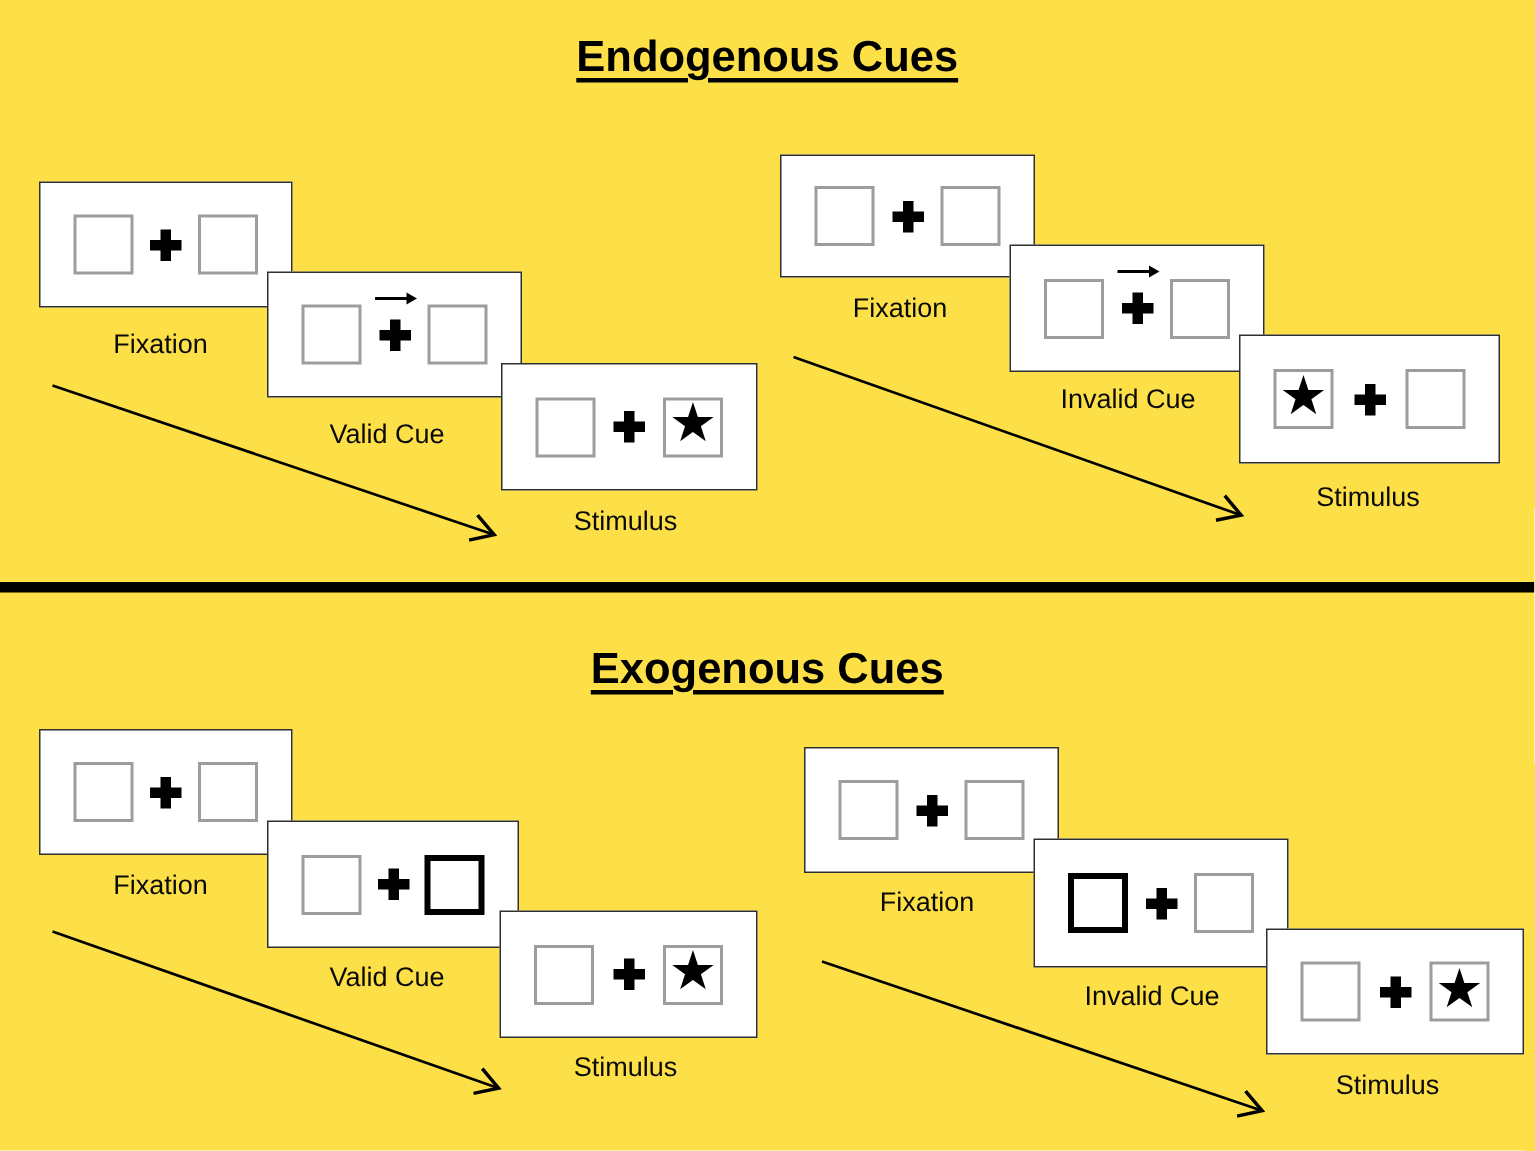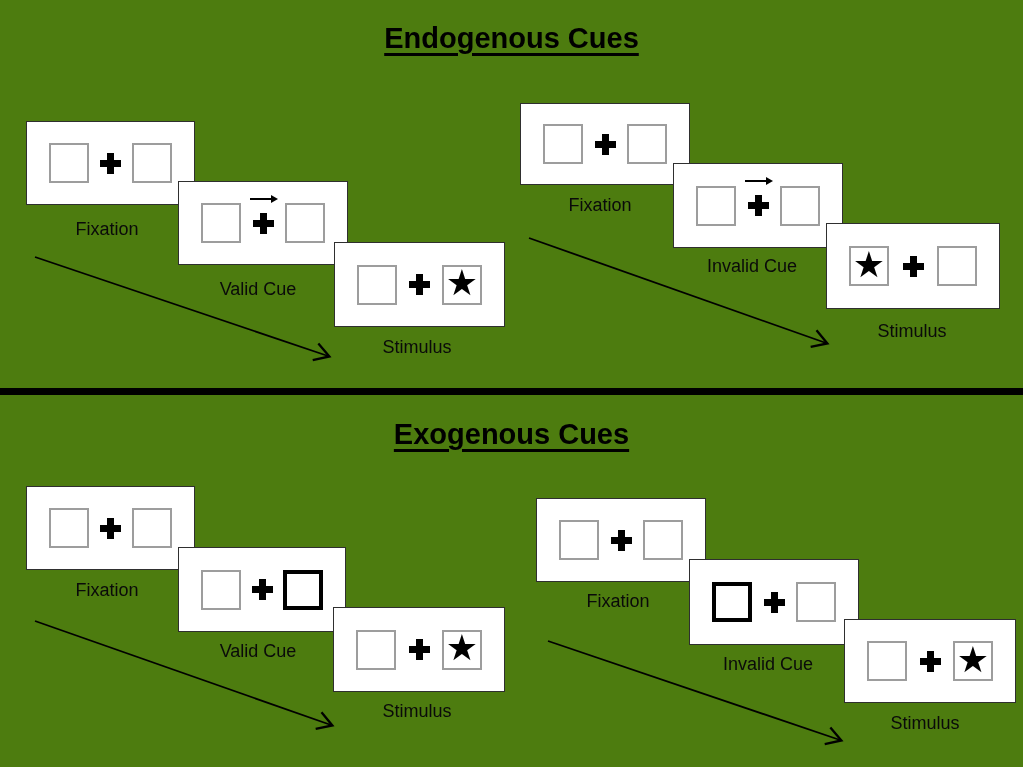--- a/index.html
+++ b/index.html
@@ -1,19 +1,19 @@
 <!DOCTYPE html>
 <html><head>
 <meta charset="utf-8">
 <style>
   html,body{margin:0;padding:0;background:#fff;}
   #canvas{
     position:relative;
     width:1023px;height:767px;
-    background:#4d7c0f;
+    background:#fde047;
     font-family:"Liberation Sans",sans-serif;
     overflow:hidden;
   }
   .title{
     position:absolute;left:0;width:100%;
     text-align:center;font-weight:bold;font-size:29px;color:#000;
     text-decoration:underline;
     text-decoration-thickness:3px;
     text-underline-offset:5px;
   }
@@ -54,21 +54,21 @@
   }
   .seq-arrow{position:absolute;overflow:visible;z-index:0;}
 </style>
 </head>
 <body>
 
 <div id="canvas">
 
   <div class="title" style="top:22px">Endogenous Cues</div>
   <div class="divider"></div>
-  <div class="title" style="top:418px">Exogenous Cues</div>
+  <div class="title" style="top:430px">Exogenous Cues</div>
 
   <svg class="seq-arrow" style="left:28px;top:250px" width="315" height="118">
     <defs>
         <marker id="ah1" viewBox="-12 -8 14 16" refX="-1" refY="0" markerWidth="13" markerHeight="13" orient="auto">
           <path d="M-10,-6 L0,0 L-10,6" fill="none" stroke="#000" stroke-width="1.6"></path>
         </marker>
       </defs>
     <line x1="7" y1="7" x2="300" y2="106" stroke="#000" stroke-width="1.8" marker-end="url(#ah1)"></line>
   </svg>
 

